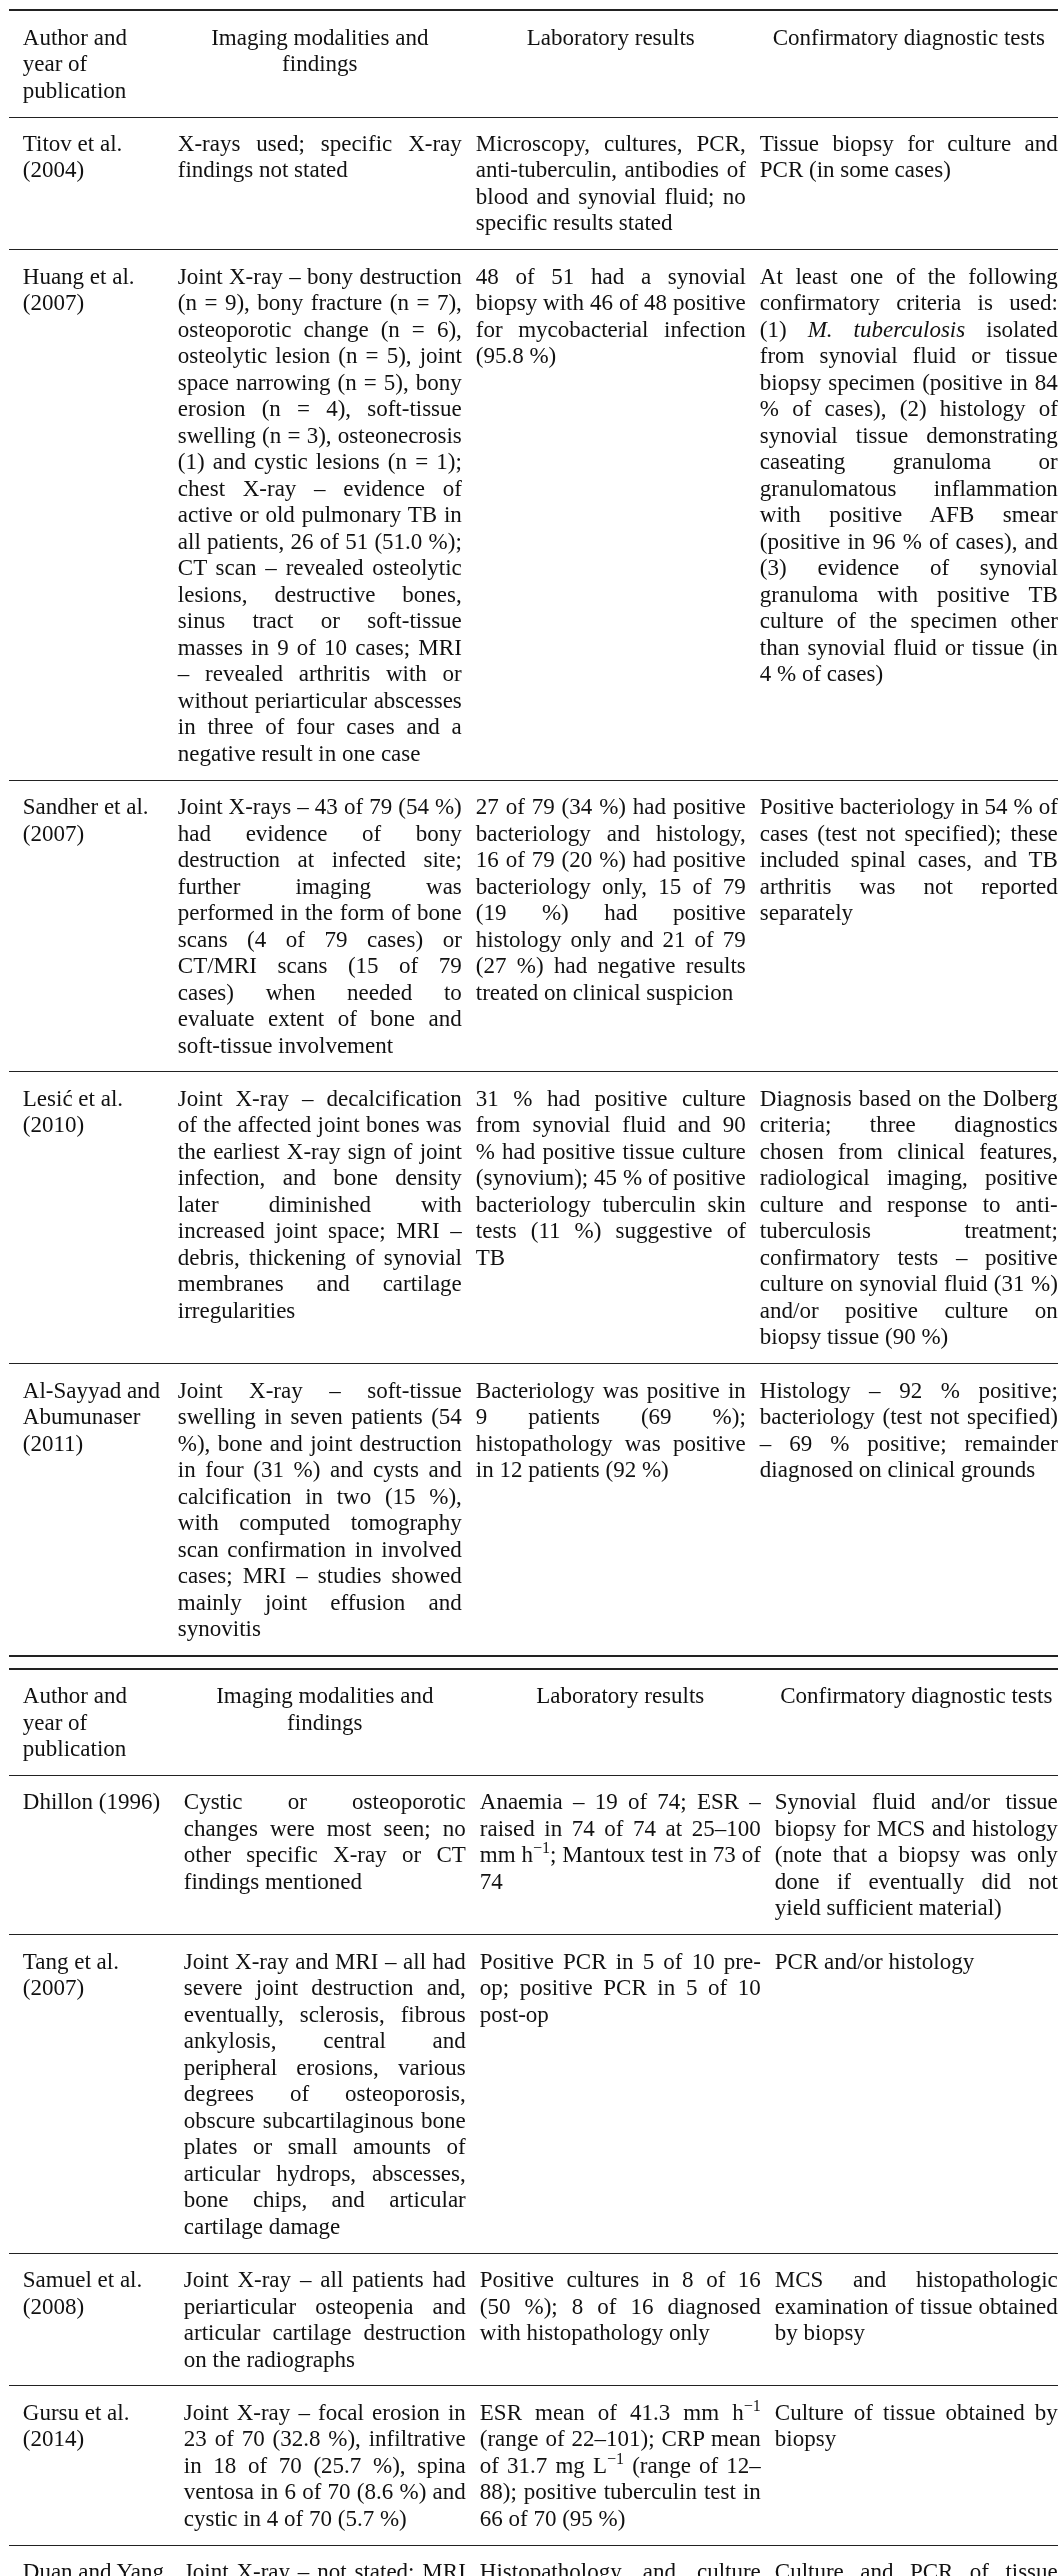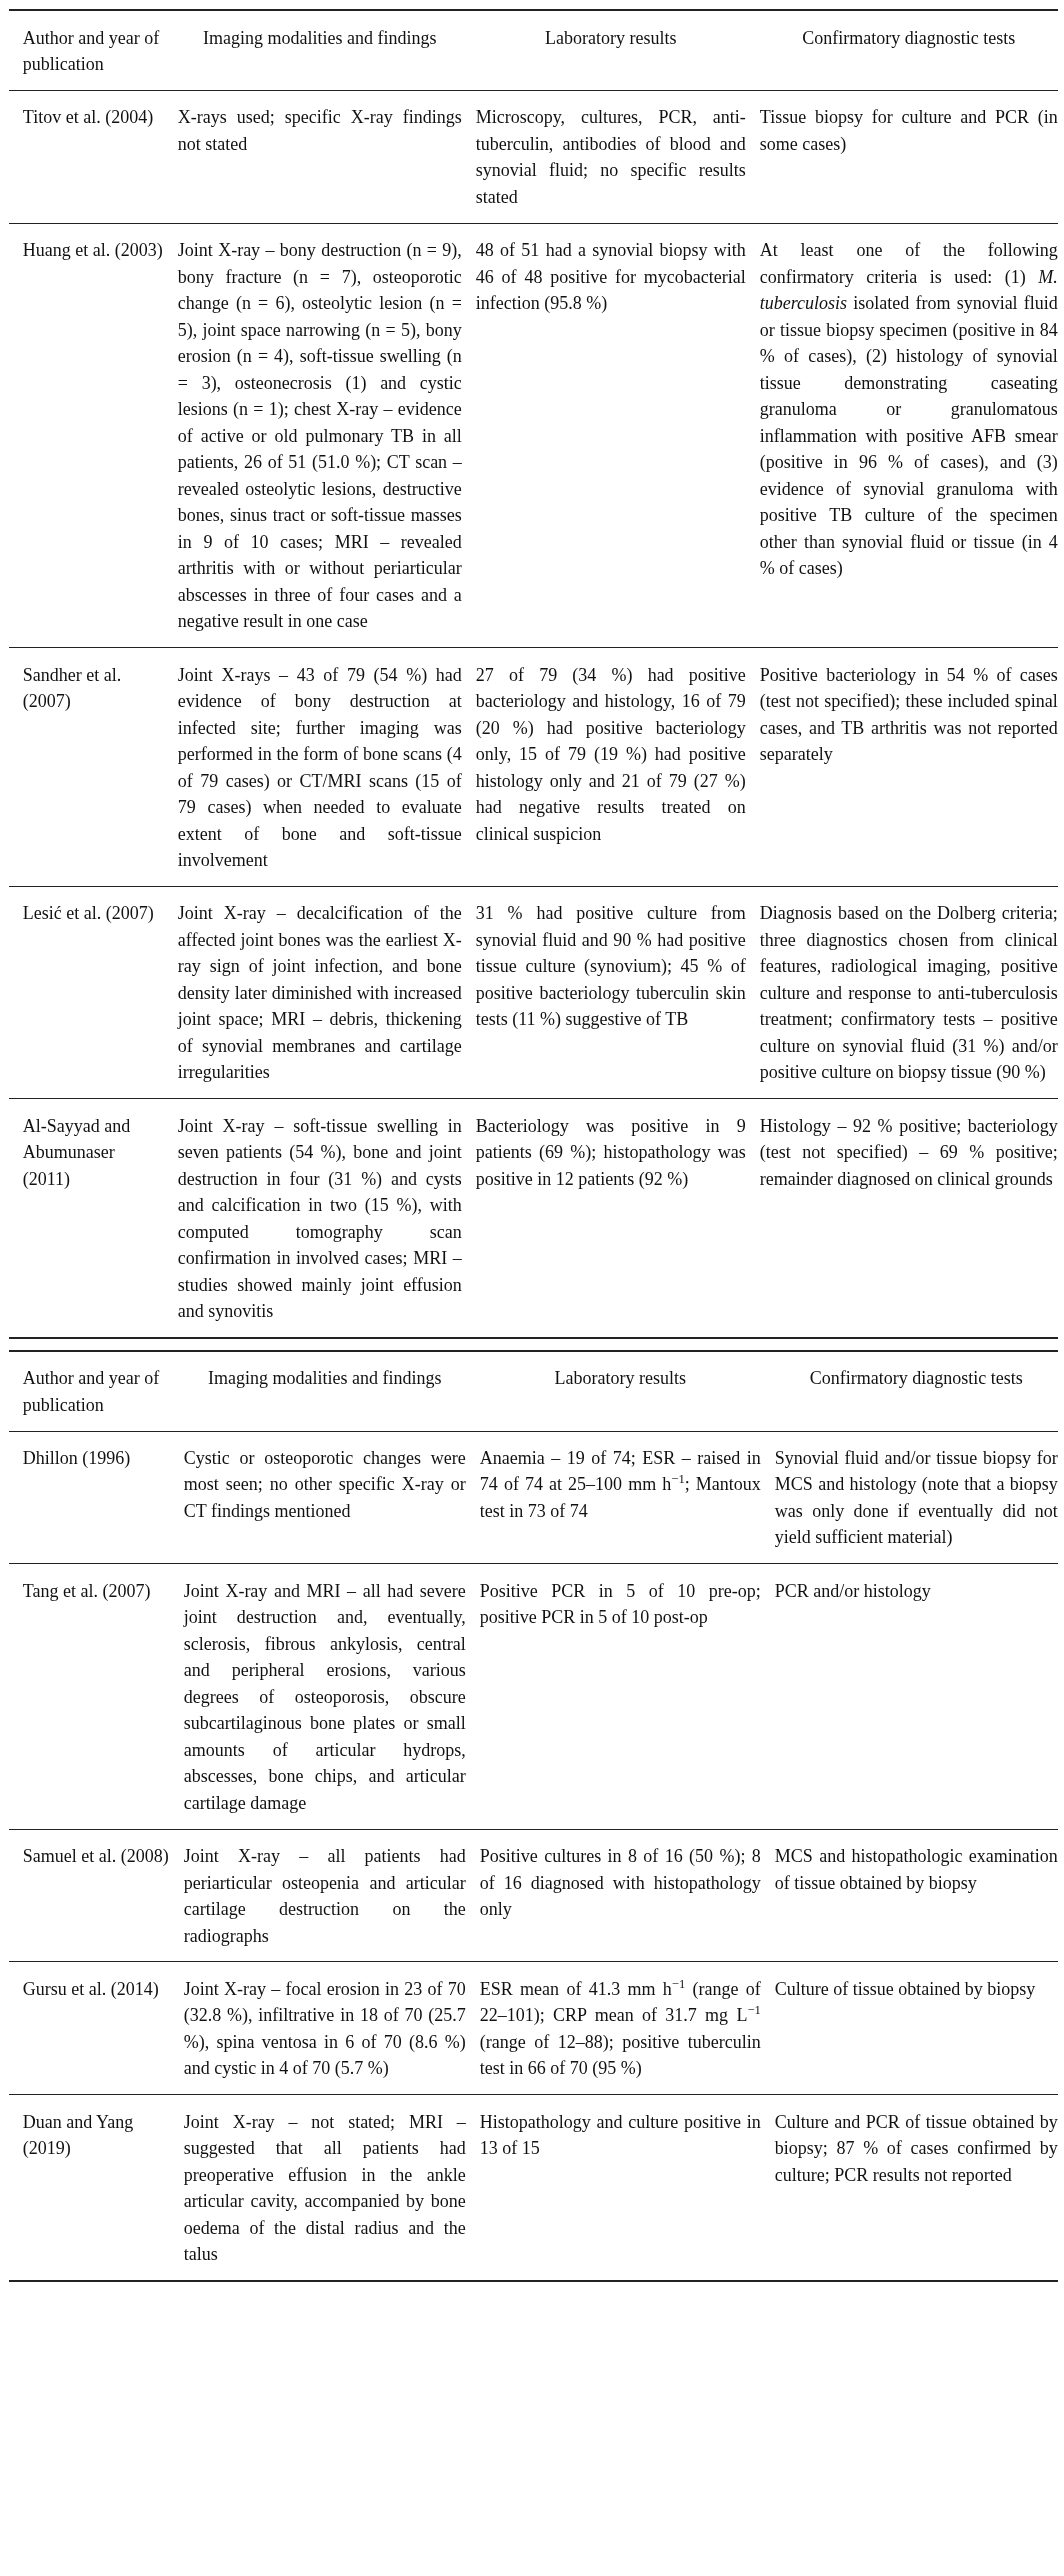--- a/index.html
+++ b/index.html
@@ -1,18 +1,18 @@
 <!DOCTYPE html>
 <html style="font-size:8.2px"><head>
 <meta charset="utf-8">
 <style>
   html, body { margin: 0; padding: 0; background: #ffffff; }
   body { width: 1065px; font-family: "Liberation Serif", serif; color: #111; }
   .page { padding: 9.3px 7.7px 7.2px 8.8px; }
-  table.t { width: 1048px; border-collapse: collapse; table-layout: fixed; font-size: 18px; line-height: 26.5px; }
+  table.t { width: 1048px; border-collapse: collapse; table-layout: fixed; font-size: 23px; line-height: 26.5px; }
   table.t td, table.t th { vertical-align: top; text-align: justify; font-weight: normal; padding: 13.4px 0 12.4px 14px; hyphens: manual; }
   table.t thead th { text-align: center; }
   table.t thead tr { border-top: 2.1px solid #222; border-bottom: 1.5px solid #222; }
   table.t tbody tr { border-bottom: 1.5px solid #222; }
   table.t tbody tr:last-child { border-bottom: 2.1px solid #222; }
   table.t td.c0, table.t th.c0 { text-align: left; }
   .gap { height: 10.8px; }
   .t1 col.c0 { width: 155px; } .t1 col.c1 { width: 298px; } .t1 col.c2 { width: 284px; } .t1 col.c3 { width: 312px; }
   .t2 col.c0 { width: 161px; } .t2 col.c1 { width: 296px; } .t2 col.c2 { width: 295px; } .t2 col.c3 { width: 297px; }
   i { font-style: italic; }
@@ -39,33 +39,33 @@
       </tr>
     </thead>
     <tbody>
       <tr>
         <td class="c0">Titov et al. (2004)</td>
         <td>X-rays used; specific X-ray findings not stated</td>
         <td>Microscopy, cultures, PCR, anti-tuberculin, antibodies of blood and synovial fluid; no specific results stated</td>
         <td>Tissue biopsy for culture and PCR (in some cases)</td>
       </tr>
       <tr>
-        <td class="c0">Huang et al. (2003)</td>
+        <td class="c0">Huang et al. (2007)</td>
         <td>Joint X-ray – bony destruction (n = 9), bony fracture (n = 7), osteoporotic change (n = 6), osteolytic lesion (n = 5), joint space narrowing (n = 5), bony erosion (n = 4), soft-tissue swelling (n = 3), osteonecrosis (1) and cystic lesions (n = 1); chest X-ray – evidence of active or old pulmonary TB in all patients, 26 of 51 (51.0 %); CT scan – revealed osteolytic lesions, destructive bones, sinus tract or soft-tissue masses in 9 of 10 cases; MRI – revealed arthritis with or without periarticular abscesses in three of four cases and a negative result in one case</td>
         <td>48 of 51 had a synovial biopsy with 46 of 48 positive for mycobacterial infection (95.8 %)</td>
         <td><span>At least one of the following confirmatory criteria is used: (1) </span><i>M. tuberculosis</i><span> isolated from synovial fluid or tissue biopsy specimen (positive in 84 % of cases), (2) histology of synovial tissue demonstrating caseating granuloma or granulomatous inflammation with positive AFB smear (positive in 96 % of cases), and (3) evidence of synovial granuloma with positive TB culture of the specimen other than synovial fluid or tissue (in 4 % of cases)</span></td>
       </tr>
       <tr>
         <td class="c0">Sandher et al. (2007)</td>
         <td>Joint X-rays – 43 of 79 (54 %) had evidence of bony destruction at infected site; further imaging was performed in the form of bone scans (4 of 79 cases) or CT/MRI scans (15 of 79 cases) when needed to evaluate extent of bone and soft-tissue involvement</td>
         <td>27 of 79 (34 %) had positive bacteriology and histology, 16 of 79 (20 %) had positive bacteriology only, 15 of 79 (19 %) had positive histology only and 21 of 79 (27 %) had negative results treated on clinical suspicion</td>
         <td>Positive bacteriology in 54 % of cases (test not specified); these included spinal cases, and TB arthritis was not reported separately</td>
       </tr>
       <tr>
-        <td class="c0">Lesić et al. (2007)</td>
+        <td class="c0">Lesić et al. (2010)</td>
         <td>Joint X-ray – decalcification of the affected joint bones was the earliest X-ray sign of joint infection, and bone density later diminished with increased joint space; MRI – debris, thickening of synovial membranes and cartilage irregularities</td>
         <td>31 % had positive culture from synovial fluid and 90 % had positive tissue culture (synovium); 45 % of positive bacteriology tuberculin skin tests (11 %) suggestive of TB</td>
         <td>Diagnosis based on the Dolberg criteria; three diagnostics chosen from clinical features, radiological imaging, positive culture and response to anti-tuberculosis treatment; confirmatory tests – positive culture on synovial fluid (31 %) and/or positive culture on biopsy tissue (90 %)</td>
       </tr>
       <tr>
         <td class="c0">Al-Sayyad and Abumunaser (2011)</td>
         <td>Joint X-ray – soft-tissue swelling in seven patients (54 %), bone and joint destruction in four (31 %) and cysts and calcification in two (15 %), with computed tomography scan confirmation in involved cases; MRI – studies showed mainly joint effusion and synovitis</td>
         <td>Bacteriology was positive in 9 patients (69 %); histopathology was positive in 12 patients (92 %)</td>
         <td>Histology – 92 % positive; bacteriology (test not specified) – 69 % positive; remainder diagnosed on clinical grounds</td>
       </tr>

